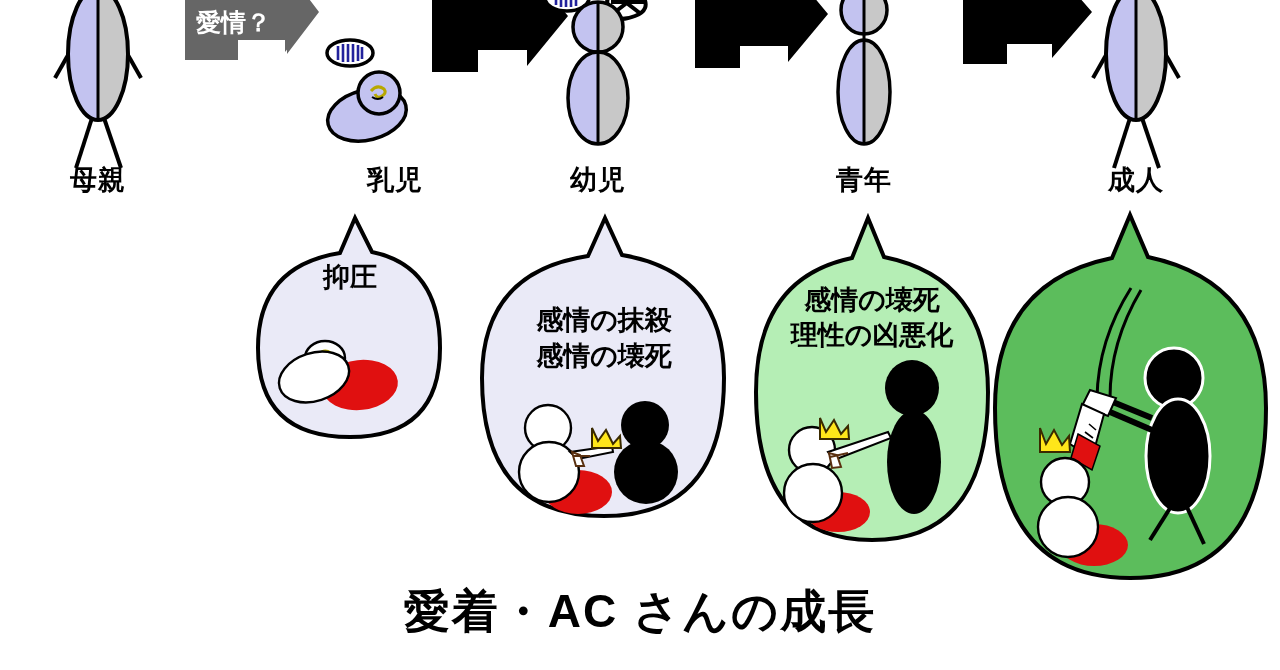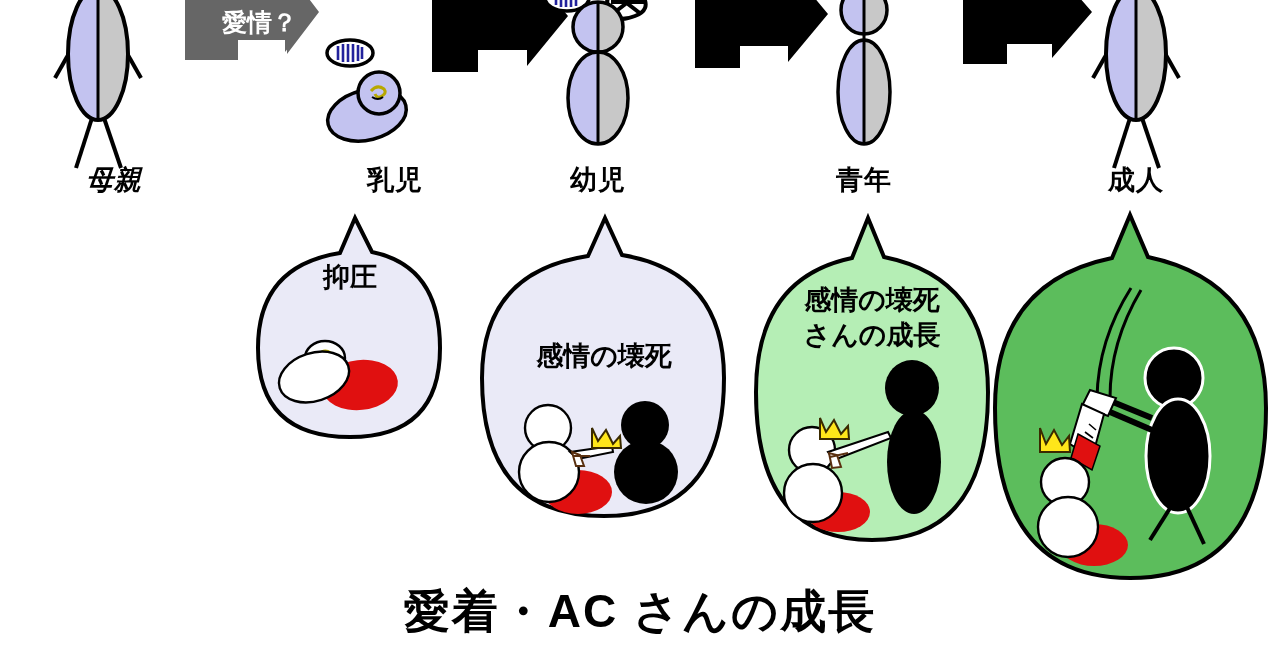--- a/index.html
+++ b/index.html
@@ -28,21 +28,21 @@
   #title{
     position:absolute;left:0;top:588px;width:1280px;
     text-align:center;font-weight:bold;color:#000;
     font-size:46px;line-height:46px;letter-spacing:2px;
   }
 
   
   #love-text{
     position:absolute;left:196px;top:8px;
     color:#ffffff;font-weight:bold;font-size:25px;
-    line-height:28px;white-space:nowrap;letter-spacing:0px;margin-left:26px;
+    line-height:28px;white-space:nowrap;letter-spacing:0px;
   }
 
   svg{display:block;position:absolute;left:0;top:0;}
 </style>
 </head>
 <body>
 
 <div id="stage">
 
   <svg width="1280" height="670" viewBox="0 0 1280 670">
@@ -247,29 +247,30 @@
 
       <circle cx="1065" cy="482" r="24" fill="#ffffff" stroke="#000" stroke-width="2.4"></circle>
       <ellipse cx="1094" cy="545" rx="34" ry="21" fill="#e01010" stroke="none"></ellipse>
       <circle cx="1068" cy="527" r="30" fill="#ffffff" stroke="#000" stroke-width="2.4"></circle>
     </g>
 
   </svg>
 
   <div id="love-text">愛情？</div>
 
-  <div class="stage-label" style="left:44px;top:165px;width:140px;font-style:italic;">母親</div>
+  <div class="stage-label" style="left:28px;top:165px;width:140px;">母親</div>
   <div class="stage-label" style="left:283px;top:165px;width:140px;text-align:right;">乳児</div>
   <div class="stage-label" style="left:528px;top:165px;width:140px;">幼児</div>
   <div class="stage-label" style="left:794px;top:165px;width:140px;">青年</div>
   <div class="stage-label" style="left:1066px;top:165px;width:140px;">成人</div>
 
   <div class="bubble-text" style="left:280px;top:262px;width:140px;">抑圧</div>
 
+  <div class="bubble-text" style="left:504px;top:305px;width:200px;">感情の抹殺</div>
   <div class="bubble-text" style="left:504px;top:341px;width:200px;">感情の壊死</div>
 
   <div class="bubble-text" style="left:772px;top:285px;width:200px;">感情の壊死</div>
-  <div class="bubble-text" style="left:768px;top:320px;width:208px;">さんの成長</div>
+  <div class="bubble-text" style="left:768px;top:320px;width:208px;">理性の凶悪化</div>
 
 
   <div id="title">愛着・AC さんの成長</div>
 
 </div>
 
 </body></html>

